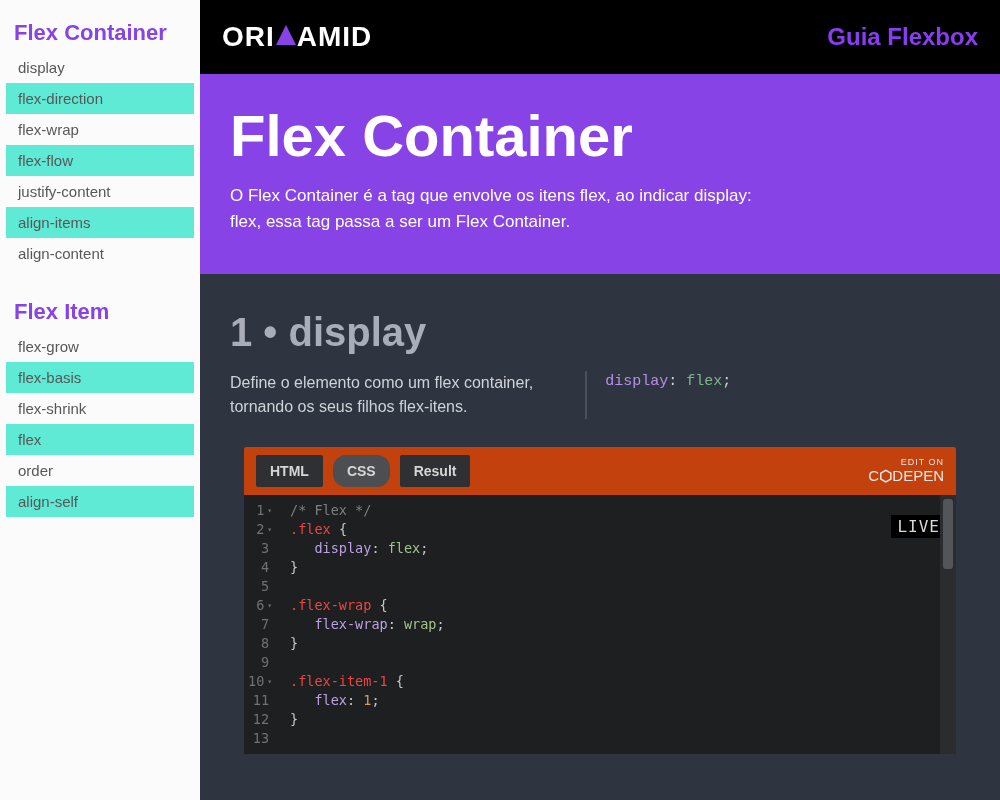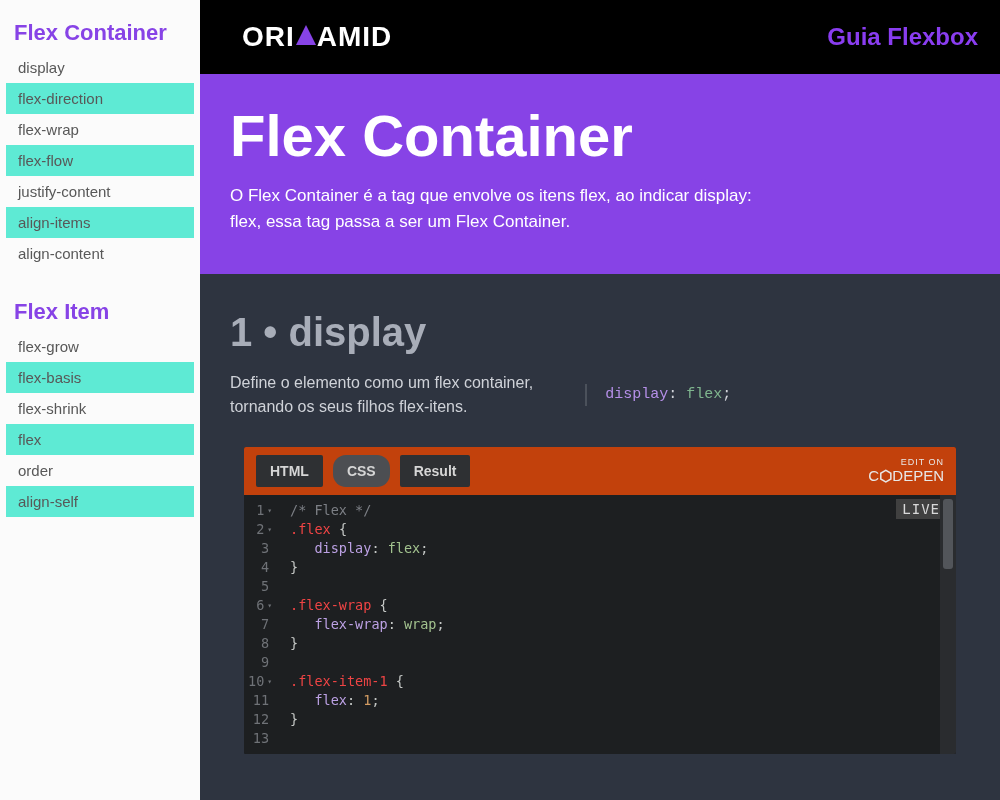--- a/index.html
+++ b/index.html
@@ -33,21 +33,21 @@
   .side-item.alt { background: #5eead4; }
   .main { flex: 1; display: flex; flex-direction: column; background: #2e3440; overflow: hidden;}
   .topbar {
     background: #000;
     display: flex;
     align-items: center;
     justify-content: space-between;
     padding: 18px 22px;
     height: 74px;
   }
-  .logo { display: flex; align-items: center; gap: 0; margin-left: 20px; }
+  .logo { display: flex; align-items: center; gap: 0; }
   .logo-text { color: #fff; font-weight: 700; font-size: 28px; letter-spacing: 1px; font-family: Arial, sans-serif;}
   .logo-triangle {
     width: 0; height: 0;
     border-left: 10px solid transparent;
     border-right: 10px solid transparent;
     border-bottom: 20px solid #8743e6;
     display: inline-block;
     transform: translateY(-2px);
     margin: 0 1px;
   }
@@ -57,21 +57,21 @@
     color: #fff;
     padding: 28px 30px 40px 30px;
   }
   .hero h1 { font-size: 58px; font-weight: 800; margin-bottom: 14px; }
   .hero p { font-size: 17px; line-height: 1.5; max-width: 540px; }
   .section {
     padding: 36px 30px 10px 30px;
     color: #cfd2d8;
   }
   .sec-title { color: #a8adb8; font-size: 40px; font-weight: 800; margin-bottom: 16px; }
-  .sec-body { display: flex; gap: 32px; align-items: center; }
+  .sec-body { display: flex; gap: 32px; }
   .sec-desc { flex: 1; font-size: 16px; line-height: 1.5; color: #cfd2d8; padding-right: 6px;}
   .sec-code {
     flex: 1.15;
     font-family: "Courier New", monospace;
     font-size: 15px;
     line-height: 1.5;
     border-left: 2px solid #4b515b;
     padding-left: 18px;
     color: #9aa0ab;
   }
@@ -115,24 +115,24 @@
   .pen-edit .cp .o { font-weight:700;}
   .pen-body {
     display: flex;
     position: relative;
     font-family: Menlo, Consolas, monospace;
     font-size: 13.5px;
     background: #1d1f21;
   }
   .live {
     position: absolute;
-    right: 10px; top: 4px;
-    background: #404040;
+    right: 10px; top: 20px;
+    background: #000000;
     color: #d9d9d9;
-    font-size: 14px;
+    font-size: 16px;
     padding: 2px 6px;
     letter-spacing: 1px;
   }
   .gutter {
     background: #1d1f21;
     color: #6f7277;
     text-align: right;
     padding: 6px 8px 6px 4px;
     user-select: none;
     border-right: 0;

